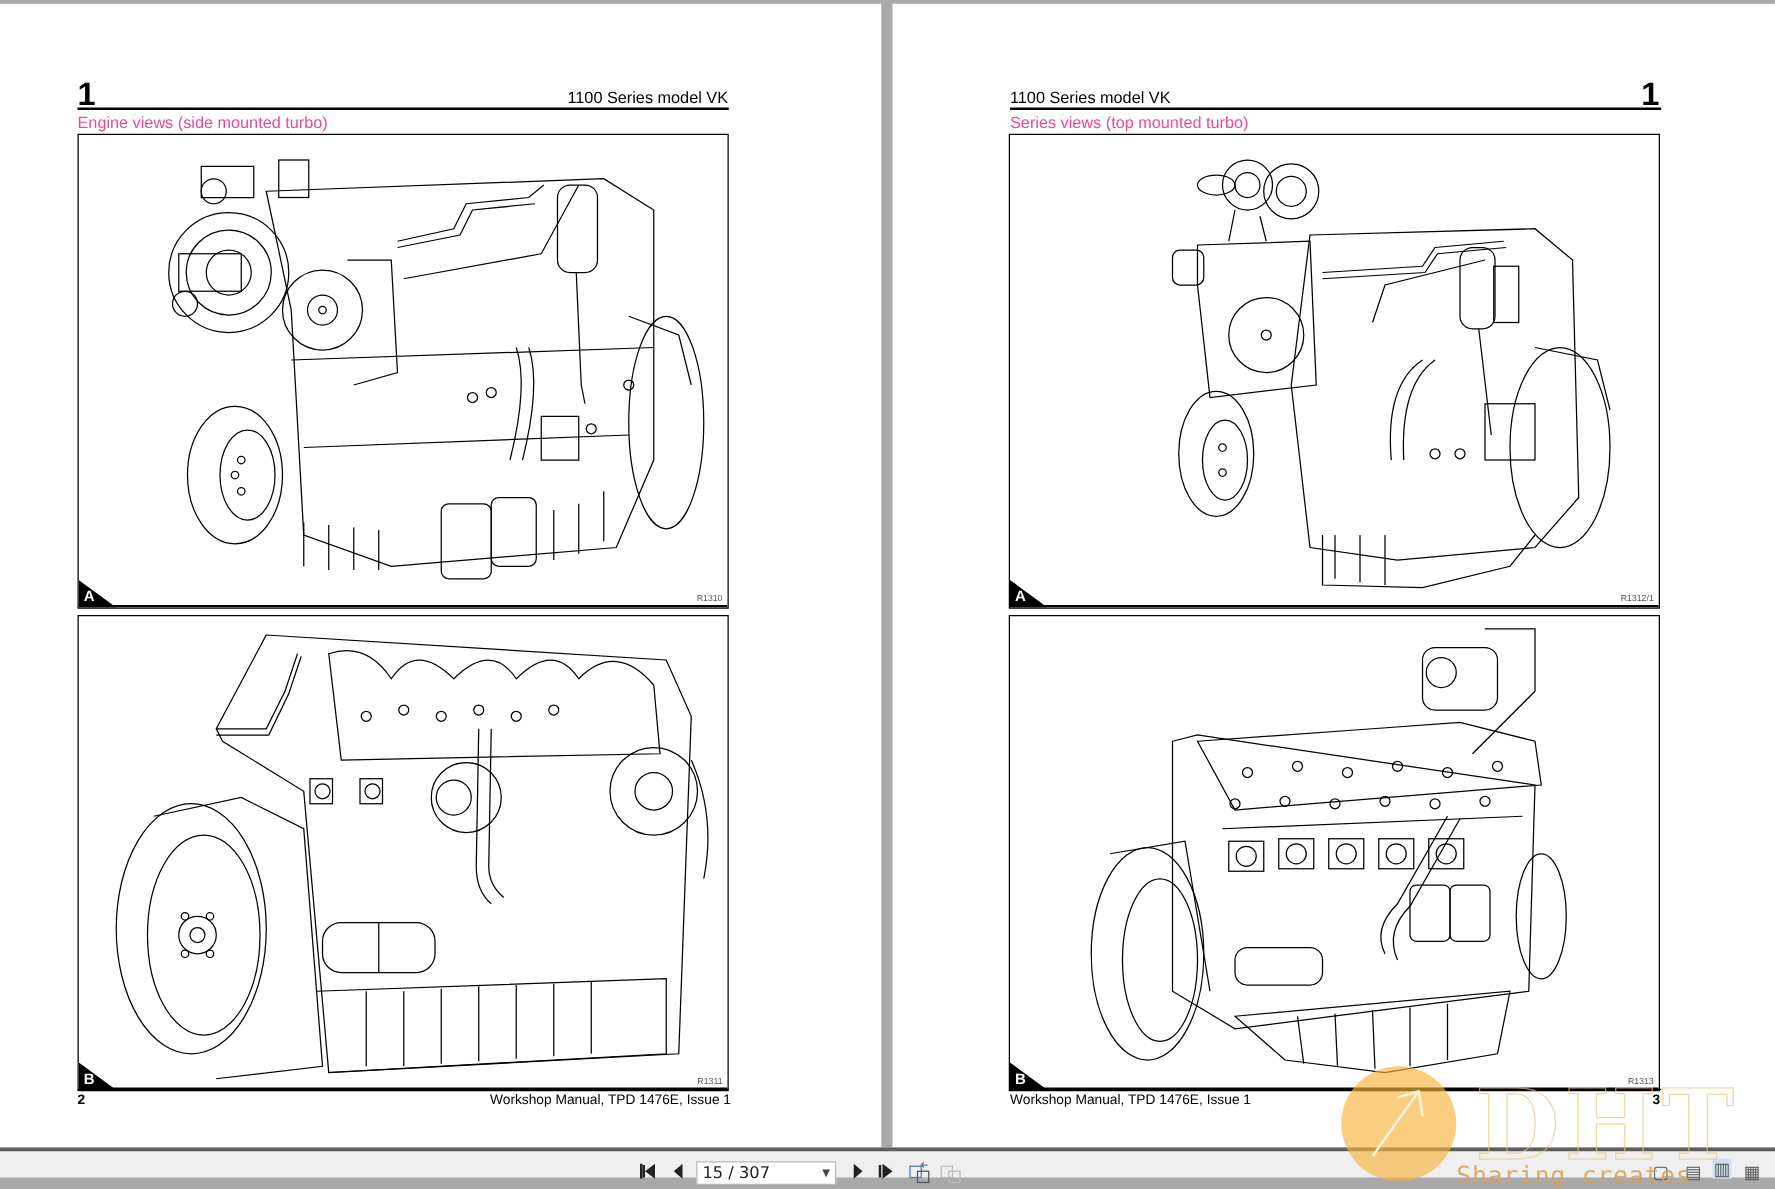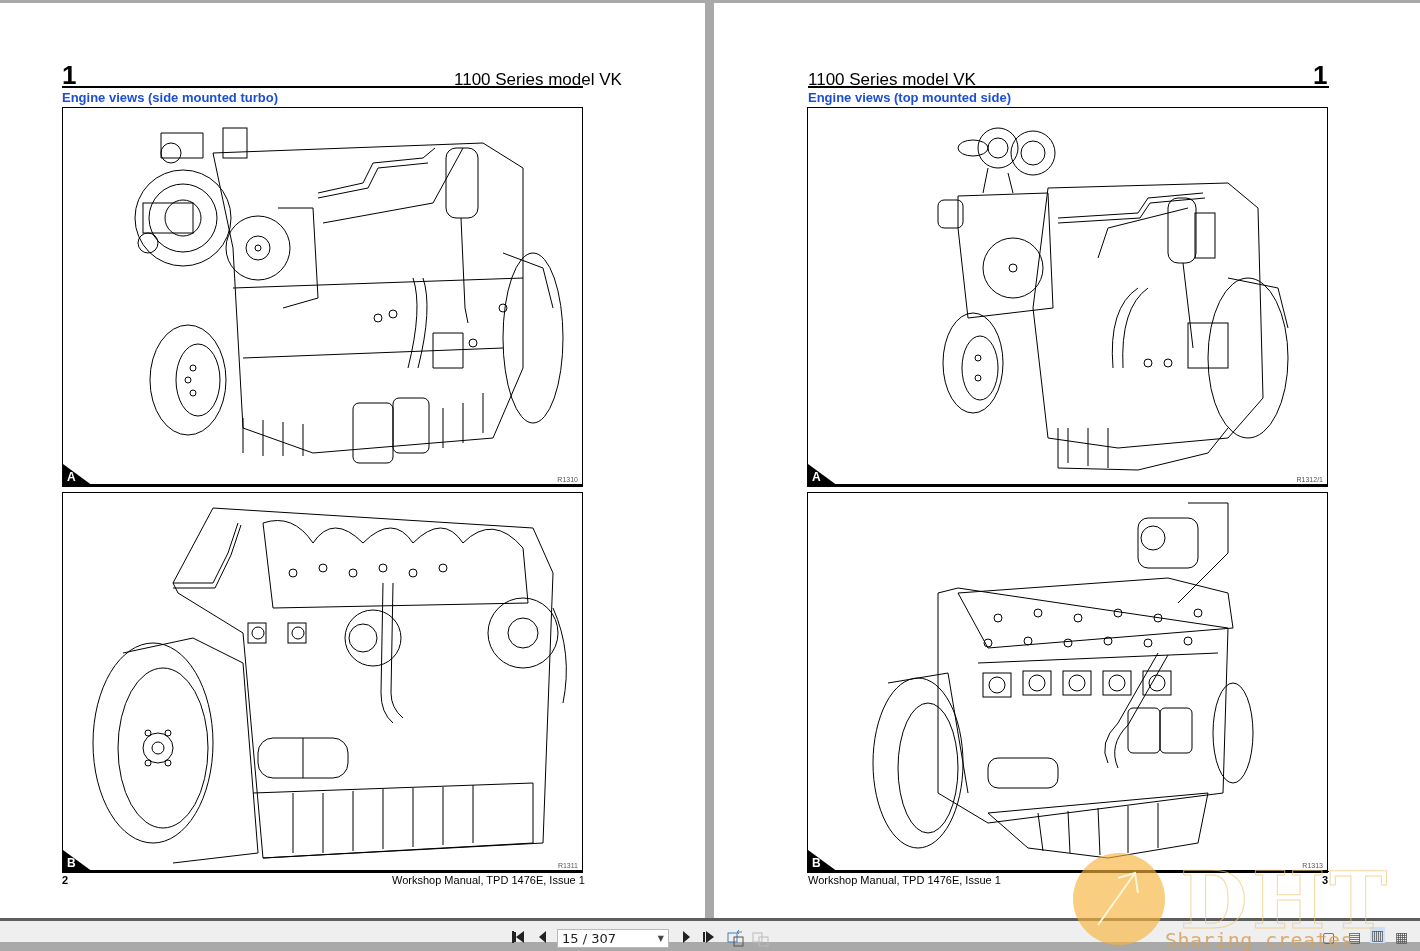--- a/index.html
+++ b/index.html
@@ -2,23 +2,23 @@
 <html><head>
 <meta charset="utf-8">
 <style>
   html,body{margin:0;padding:0;}
   body{width:1420px;height:951px;position:relative;overflow:hidden;background:#a9a9a9;font-family:"Liberation Sans",sans-serif;}
   .viewer{position:absolute;left:0;top:0;width:1420px;height:918px;background:#a9a9a9;}
   .page{position:absolute;top:3px;height:915px;background:#fff;}
   .page.left{left:0;width:705px;}
   .page.right{left:714px;width:706px;}
   .chap{position:absolute;font-weight:bold;font-size:26px;line-height:26px;color:#000;}
-  .series{position:absolute;font-size:17px;color:#000;}
+  .series{position:absolute;font-size:13px;color:#000;}
   .rule{position:absolute;height:2px;background:#000;}
-  .sect{position:absolute;font-weight:bold;font-size:13px;color:#1d4ed8;}
+  .sect{position:absolute;font-weight:normal;font-size:13px;color:#ec4899;}
   .fig{position:absolute;border:1px solid #000;background:#fff;overflow:hidden;}
   .fig .corner{position:absolute;left:0;bottom:0;width:0;height:0;border-bottom:22px solid #000;border-right:30px solid transparent;}
   .fig .letter{position:absolute;left:4px;bottom:2px;color:#fff;font-weight:bold;font-size:12px;}
   .fig .ref{position:absolute;right:4px;bottom:3px;font-size:7px;color:#555;}
   .fig .botline{position:absolute;left:0;right:0;bottom:0;height:2px;background:#000;}
   .fig svg{position:absolute;left:0;top:0;}
   .footnum{position:absolute;font-weight:bold;font-size:11px;color:#000;}
   .foottxt{position:absolute;font-size:11px;color:#000;}
   .toolbar{position:absolute;left:0;top:918px;width:1420px;height:24px;background:#efefef;border-top:3px solid #5e5e5e;box-sizing:border-box;}
   .tbtn{position:absolute;top:8px;width:16px;height:16px;cursor:pointer;}
@@ -148,21 +148,21 @@
 
     <div class="rule" style="left:62px;top:868px;width:521px;height:1px;"></div>
     <div class="footnum" style="left:62px;top:871px;">2</div>
     <div class="foottxt" style="left:392px;top:871px;">Workshop Manual, TPD 1476E, Issue 1</div>
   </div>
 
   <div class="page right">
     <div class="series" style="left:94px;top:67px;">1100 Series model VK</div>
     <div class="chap" style="left:599px;top:59px;">1</div>
     <div class="rule" style="left:94px;top:83px;width:521px;"></div>
-    <div class="sect" style="left:94px;top:87px;">Engine views (top mounted side)</div>
+    <div class="sect" style="left:94px;top:87px;">Series views (top mounted turbo)</div>
 
     <div class="fig" style="left:93px;top:104px;width:519px;height:378px;">
       <svg width="519" height="378" viewBox="0 0 519 378" fill="none" stroke="#000" stroke-width="1">
 
         <circle cx="190" cy="40" r="20"></circle>
           <circle cx="190" cy="40" r="10"></circle>
         <circle cx="225" cy="45" r="22"></circle>
           <circle cx="225" cy="45" r="12"></circle>
         <ellipse cx="165" cy="40" rx="15" ry="8"></ellipse>
         <path d="M180 60 L175 85 M200 65 L205 85"></path>

